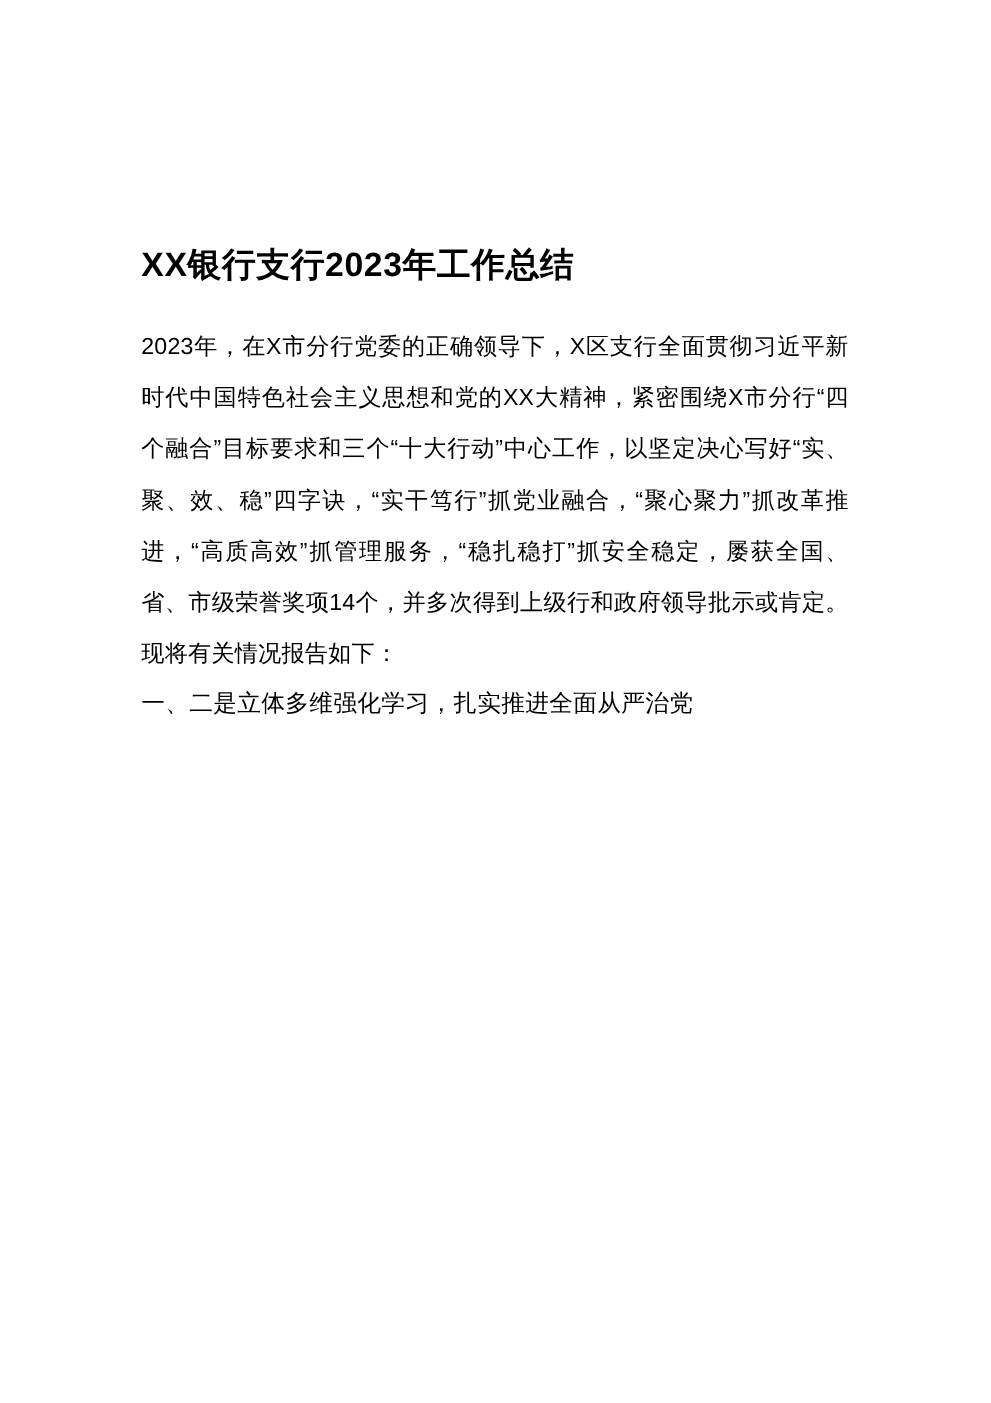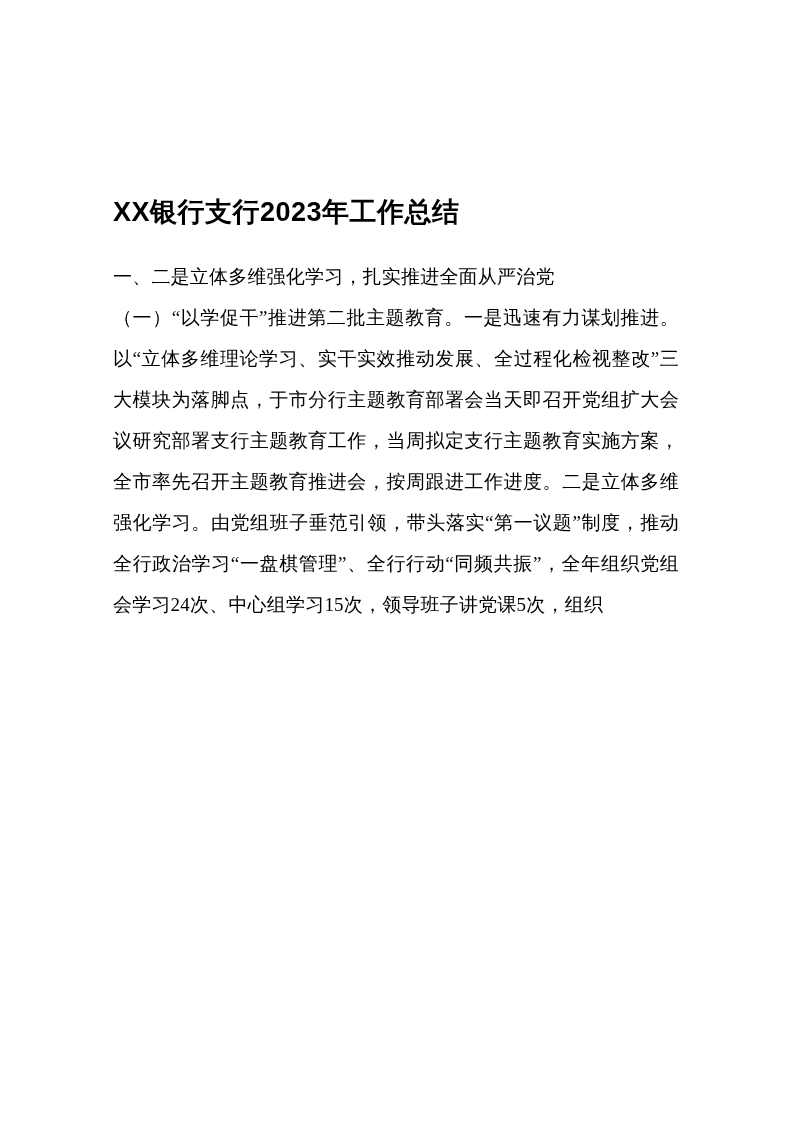--- a/index.html
+++ b/index.html
@@ -47,15 +47,15 @@
     text-justify: inter-ideograph;
     margin: 0;
     letter-spacing: 0.2px;
   }
 </style>
 </head>
 <body>
 
 <div class="page">
   <h1 class="doc-title">XX银行支行2023年工作总结</h1>
+  <p class="para">2023年，在X市分行党委的正确领导下，X区支行全面贯彻习近平新时代中国特色社会主义思想和党的XX大精神，紧密围绕X市分行“四个融合”目标要求和三个“十大行动”中心工作，以坚定决心写好“实、聚、效、稳”四字诀，“实干笃行”抓党业融合，“聚心聚力”抓改革推进，“高质高效”抓管理服务，“稳扎稳打”抓安全稳定，屡获全国、省、市级荣誉奖项14个，并多次得到上级行和政府领导批示或肯定。现将有关情况报告如下：</p>
   <p class="para-serif">一、二是立体多维强化学习，扎实推进全面从严治党</p>
-  <p class="para-serif">（一）“以学促干”推进第二批主题教育。一是迅速有力谋划推进。以“立体多维理论学习、实干实效推动发展、全过程化检视整改”三大模块为落脚点，于市分行主题教育部署会当天即召开党组扩大会议研究部署支行主题教育工作，当周拟定支行主题教育实施方案，全市率先召开主题教育推进会，按周跟进工作进度。二是立体多维强化学习。由党组班子垂范引领，带头落实“第一议题”制度，推动全行政治学习“一盘棋管理”、全行行动“同频共振”，全年组织党组会学习24次、中心组学习15次，领导班子讲党课5次，组织</p>
 </div>
 
 </body></html>

